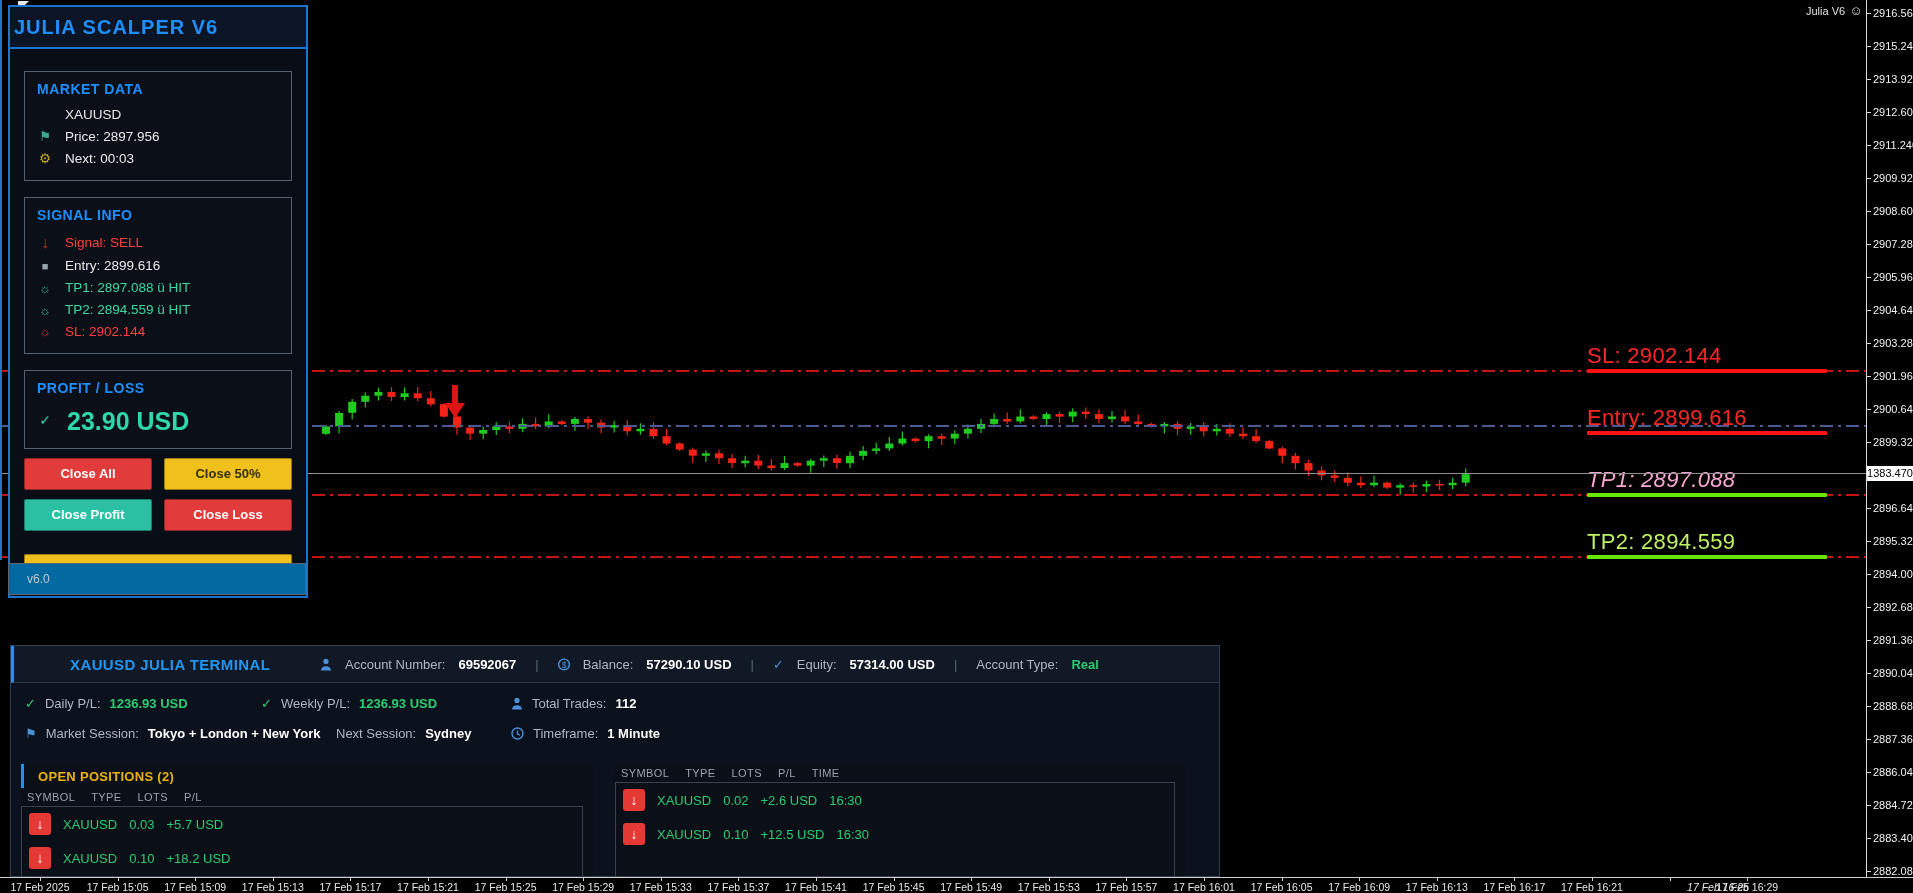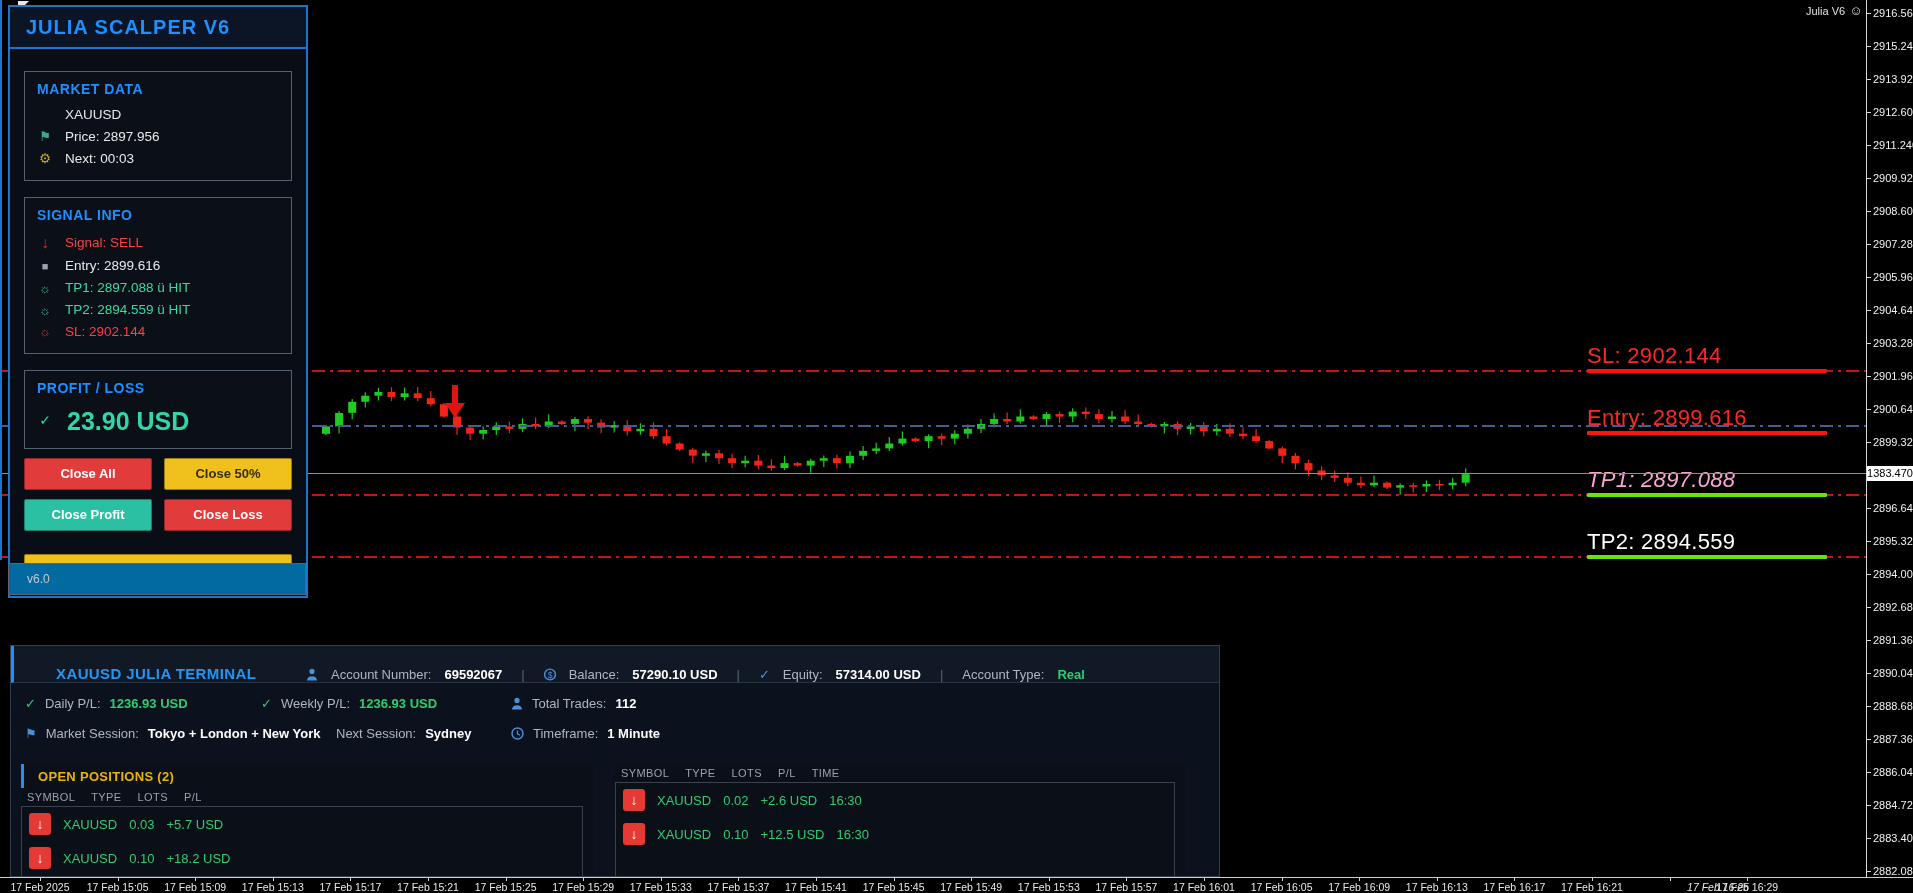--- a/index.html
+++ b/index.html
@@ -25,21 +25,21 @@
   .cur-price-box{position:absolute;left:1867px;top:466px;width:46px;height:15px;background:#fff;
                  color:#000;font-size:11px;line-height:15px;text-align:center;}
   .time-axis{position:absolute;left:0;top:877px;width:1913px;height:16px;background:#000;border-top:1px solid #cfcfcf;}
   .time-tick{position:absolute;top:3px;font-size:10.5px;color:#e8e8e8;white-space:nowrap;transform:translateX(-50%);}
   .time-tick-mark{position:absolute;top:0;width:1px;height:3px;background:#cfcfcf;}
 
   
   .scalper{position:absolute;left:8px;top:5px;width:300px;background:#090d15;
            border:2px solid #1d74cc;box-sizing:border-box;}
   .scalper-header{height:40px;background:#0c1526;border-bottom:2px solid #1d74cc;
-                  display:flex;align-items:center;padding-left:16px;}
+                  display:flex;align-items:center;padding-left:4px;}
   .scalper-title{color:#1e8fff;font-size:20px;font-weight:bold;letter-spacing:1px;}
   .sec-box{margin:16px 14px 0 14px;border:1px solid #55606e;padding:9px 12px 10px 12px;background:#0a0f18;}
   .sec-title{color:#1e8fff;font-size:14px;font-weight:bold;letter-spacing:.5px;margin-bottom:7px;}
   .sec-item{display:flex;align-items:center;gap:12px;font-size:13.5px;line-height:1.62;}
   .ico{width:16px;display:inline-block;text-align:center;flex:0 0 16px;}
   .droplet{width:8px;height:11px;background:#b9bec6;border-radius:50% 50% 50% 50%/ 10% 10% 70% 70%;
            clip-path:polygon(50% 0,100% 55%,100% 100%,0 100%,0 55%);margin:0 auto;}
   .pl-value{color:#2fd8a8;font-size:25px;font-weight:bold;margin:4px 0 2px 26px;}
   .btn-row{display:flex;gap:12px;margin:9px 14px 0 14px;}
   .btn{flex:1;height:30px;border-radius:2px;font-size:13px;font-weight:bold;display:flex;
@@ -50,21 +50,21 @@
   .pause-row{margin:23px 14px 10px 14px;}
   .version-box{position:absolute;left:8px;top:563px;width:298px;height:32px;background:#0369a1;
                border:1px solid #5a6572;box-sizing:border-box;color:#c3cad2;font-size:12px;
                display:flex;align-items:center;padding-left:18px;}
 
   
   .terminal{position:absolute;left:10px;top:645px;width:1210px;height:232px;background:#0c121d;
             border:1px solid #323e4e;box-sizing:border-box;overflow:hidden;}
   .term-header{position:absolute;left:0;top:0;width:100%;height:37px;background:#111826;
                border-bottom:1px solid #2a3544;border-left:3px solid #1e90ff;box-sizing:border-box;
-               display:flex;align-items:flex-end;}
+               display:flex;align-items:center;padding-left:14px;}
   .term-title{color:#2196f3;font-size:15px;font-weight:bold;letter-spacing:.4px;margin-left:42px;width:250px;}
   .term-info{display:flex;align-items:center;gap:13px;font-size:13px;}
   .lbl{color:#aeb6c2;}
   .val{color:#fff;font-weight:bold;}
   .sep{color:#5a6470;padding:0 6px;}
   .green{color:#2ecc71 !important;}
   .blue{color:#4a90d9;}
   .stat-item{position:absolute;display:flex;align-items:center;gap:9px;font-size:13px;}
   .subpanel{position:absolute;top:118px;background:#0b0f18;}
   .sub-title{display:flex;align-items:center;height:24px;border-left:3px solid #1e90ff;
@@ -267,21 +267,21 @@
       <div class="lvl-bar" style="left: 1587px; width: 240px; top: 369.353px; background: rgb(255, 18, 18);"></div>
       <div class="lvl-label" style="left: 1587px; top: 343.353px; color: rgb(255, 38, 38);">SL: 2902.144</div>
       <div class="lvl-line" style="top: 425.314px; background: repeating-linear-gradient(90deg, rgb(74, 90, 148) 0px, rgb(74, 90, 148) 13px, transparent 13px, transparent 18px, rgb(74, 90, 148) 18px, rgb(74, 90, 148) 21px, transparent 21px, transparent 26px);"></div>
       <div class="lvl-bar" style="left: 1587px; width: 240px; top: 431.314px; background: rgb(255, 18, 18);"></div>
       <div class="lvl-label" style="left: 1587px; top: 405.314px; color: rgb(255, 38, 38);">Entry: 2899.616</div>
       <div class="lvl-line" style="top: 494.275px; background: repeating-linear-gradient(90deg, rgb(196, 20, 20) 0px, rgb(196, 20, 20) 13px, transparent 13px, transparent 18px, rgb(196, 20, 20) 18px, rgb(196, 20, 20) 21px, transparent 21px, transparent 26px);"></div>
       <div class="lvl-bar" style="left: 1587px; width: 240px; top: 493.275px; background: rgb(102, 230, 0);"></div>
       <div class="lvl-label" style="left: 1587px; top: 467.275px; color: #f9a8d4; font-style: italic;">TP1: 2897.088</div>
       <div class="lvl-line" style="top: 556.26px; background: repeating-linear-gradient(90deg, rgb(196, 20, 20) 0px, rgb(196, 20, 20) 13px, transparent 13px, transparent 18px, rgb(196, 20, 20) 18px, rgb(196, 20, 20) 21px, transparent 21px, transparent 26px);"></div>
       <div class="lvl-bar" style="left: 1587px; width: 240px; top: 555.26px; background: rgb(102, 230, 0);"></div>
-      <div class="lvl-label" style="left: 1587px; top: 529.26px; color: #ffffff;">TP2: 2894.559</div>
+      <div class="lvl-label" style="left: 1587px; top: 529.26px; color: #bef264;">TP2: 2894.559</div>
     </div>
 
   <div class="cur-price-line"></div>
 
   <div class="sell-arrow">
     <svg width="22" height="34" viewBox="0 0 22 34">
       <rect x="8" y="0" width="6" height="19" fill="#dc1414"></rect>
       <polygon points="1,18 21,18 11,33" fill="#dc1414"></polygon>
     </svg>
   </div>

